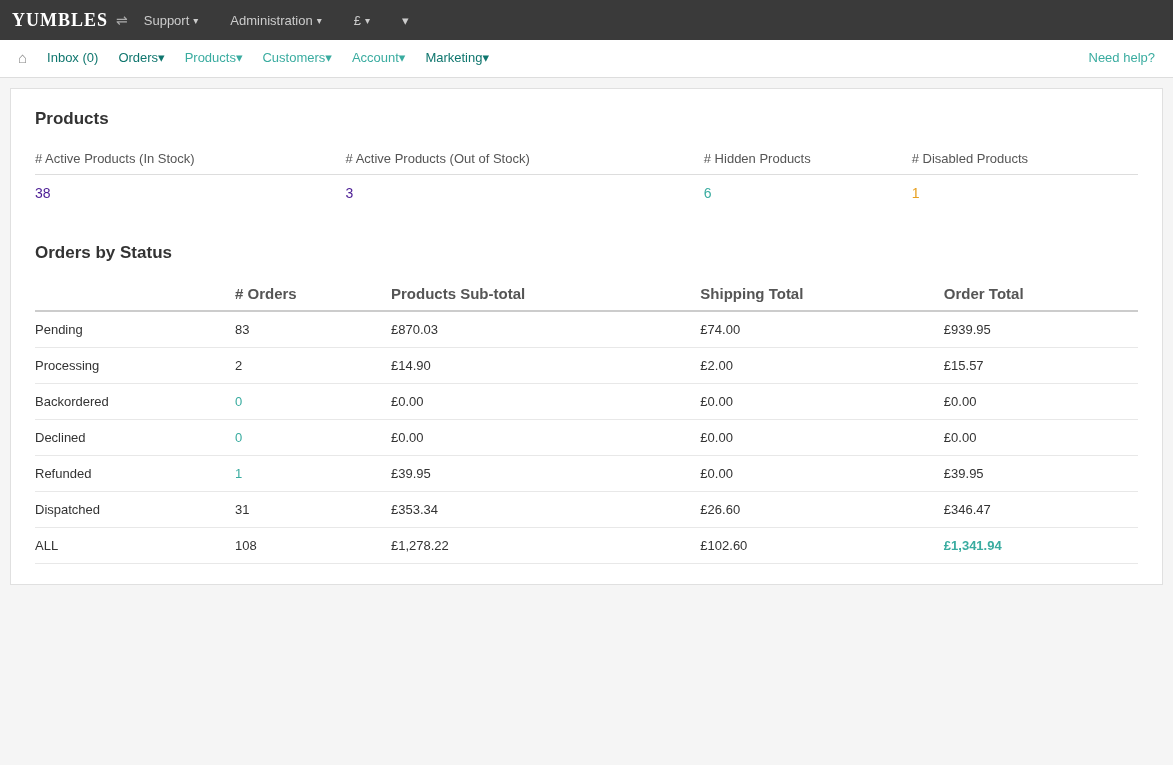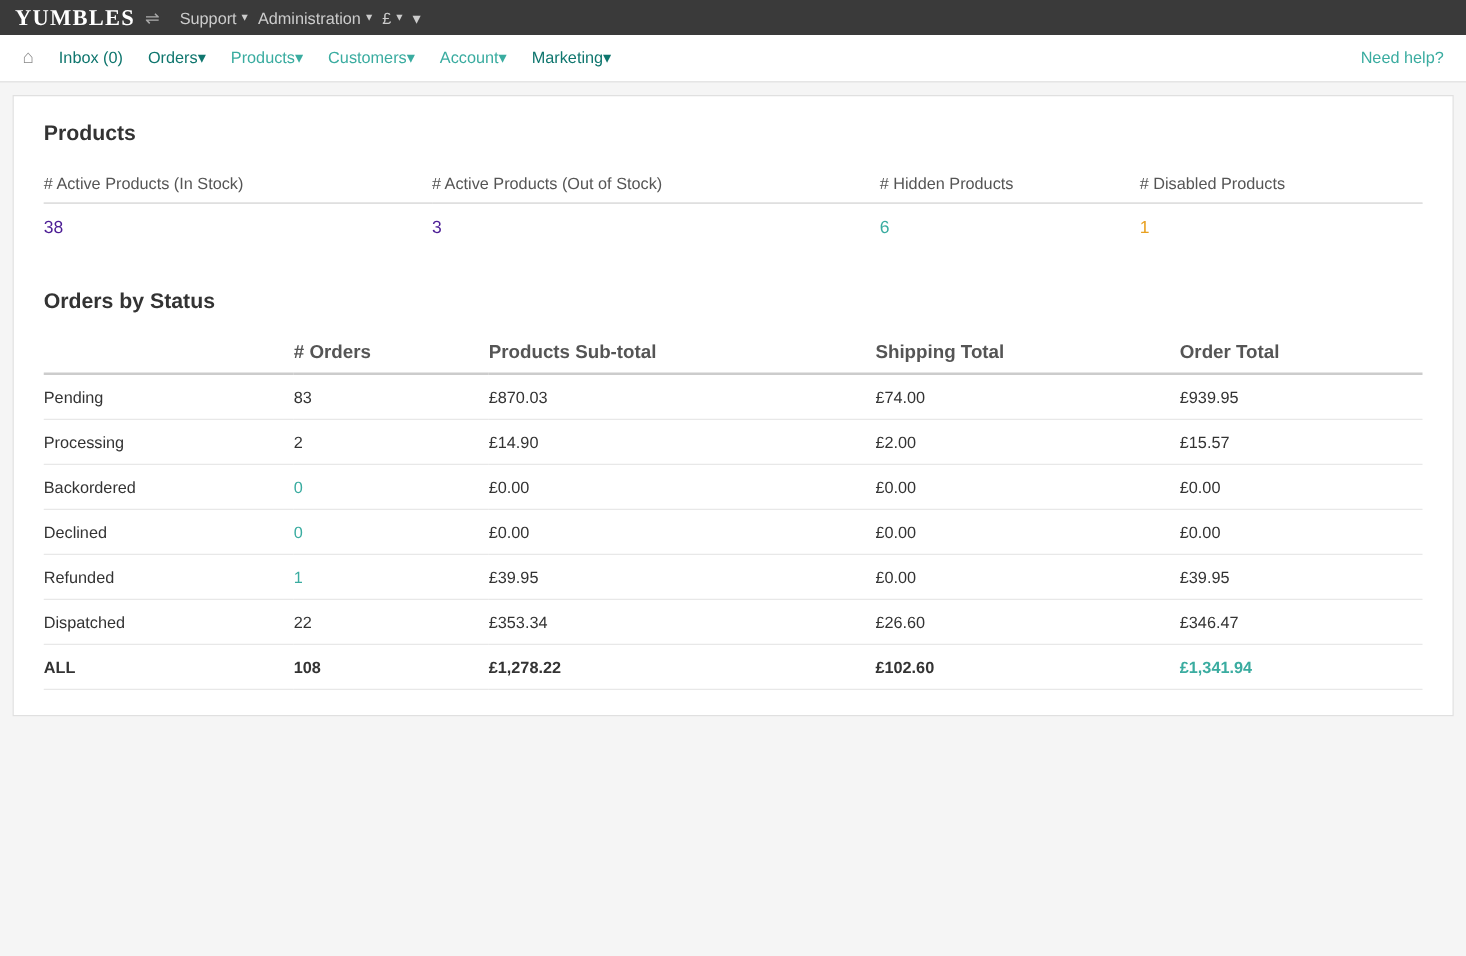--- a/index.html
+++ b/index.html
@@ -5,34 +5,34 @@
     * { box-sizing: border-box; margin: 0; padding: 0; }
     body { font-family: Arial, sans-serif; font-size: 13px; color: #333; background: #f5f5f5; }
 
     
     .top-bar {
       background: #3a3a3a;
       color: #ccc;
       display: flex;
       align-items: center;
       padding: 0 12px;
-      height: 28px;
+      height: 40px;
     }
     .logo {
       color: #fff;
       font-weight: bold;
       font-size: 18px;
       letter-spacing: 1px;
       margin-right: 8px;
       font-family: Georgia, serif;
       text-transform: uppercase;
     }
     .logo-arrow { color: #aaa; font-size: 14px; margin-right: 16px; }
     .store-name { color: #ccc; font-size: 13px; flex: 1; }
-    .top-bar-right { display: flex; gap: 8px; align-items: center; }
+    .top-bar-right { display: flex; gap: 32px; align-items: center; }
     .top-bar-right a {
       color: #ccc; text-decoration: none; font-size: 13px;
       display: flex; align-items: center; gap: 4px;
     }
     .dropdown-arrow { font-size: 10px; }
 
     
     .sec-nav {
       background: #fff;
       border-bottom: 1px solid #ddd;
@@ -114,21 +114,21 @@
     }
     .orders-table th:first-child { width: 200px; }
     .orders-table td {
       padding: 10px 12px 10px 0;
       border-bottom: 1px solid #e8e8e8;
       font-size: 13px;
       color: #333;
     }
     .orders-table td:first-child { font-weight: normal; }
     .orders-table td.teal-link { color: #3aaca0; cursor: pointer; }
-    .orders-table tr.all-row td { font-weight: bold; }
+    .orders-table tr.all-row td { font-weight: normal; }
     .orders-table tr.all-row td.teal-link { color: #3aaca0; font-weight: bold; }
   </style>
 </head>
 <body>
 
 <div class="top-bar">
   <span class="logo">YUMBLES</span>
   <span class="logo-arrow">⇌</span>
   <div class="top-bar-right">
     <a href="#">
@@ -242,21 +242,21 @@
           </tr>
           <tr>
             <td>Refunded</td>
             <td class="teal-link">1</td>
             <td>£39.95</td>
             <td>£0.00</td>
             <td>£39.95</td>
           </tr>
           <tr>
             <td>Dispatched</td>
-            <td>22</td>
+            <td>31</td>
             <td>£353.34</td>
             <td>£26.60</td>
             <td>£346.47</td>
           </tr>
           <tr class="all-row">
             <td>ALL</td>
             <td>108</td>
             <td>£1,278.22</td>
             <td>£102.60</td>
             <td class="teal-link">£1,341.94</td>

